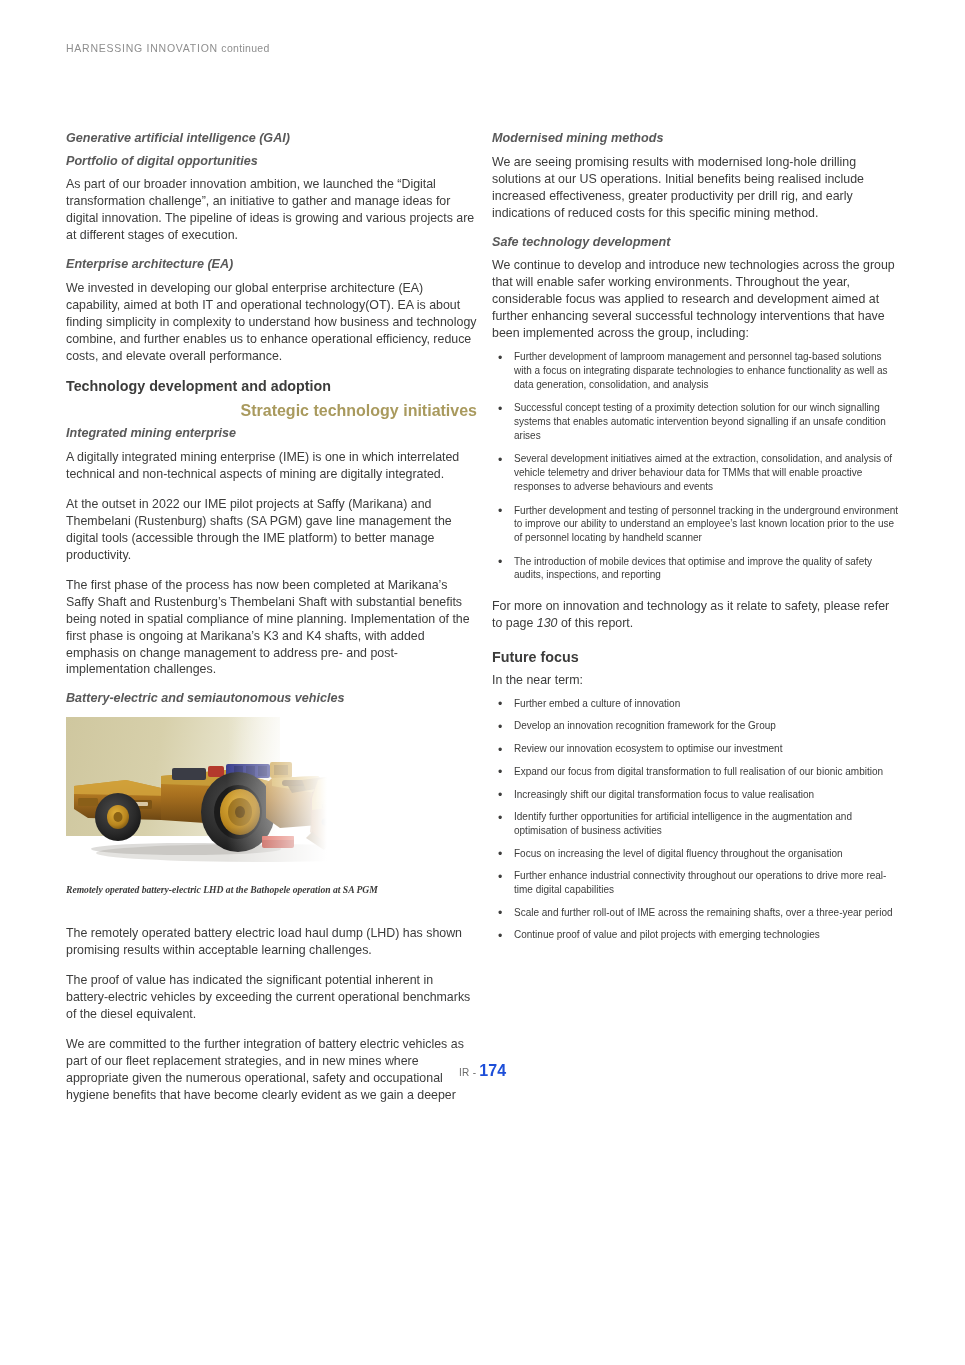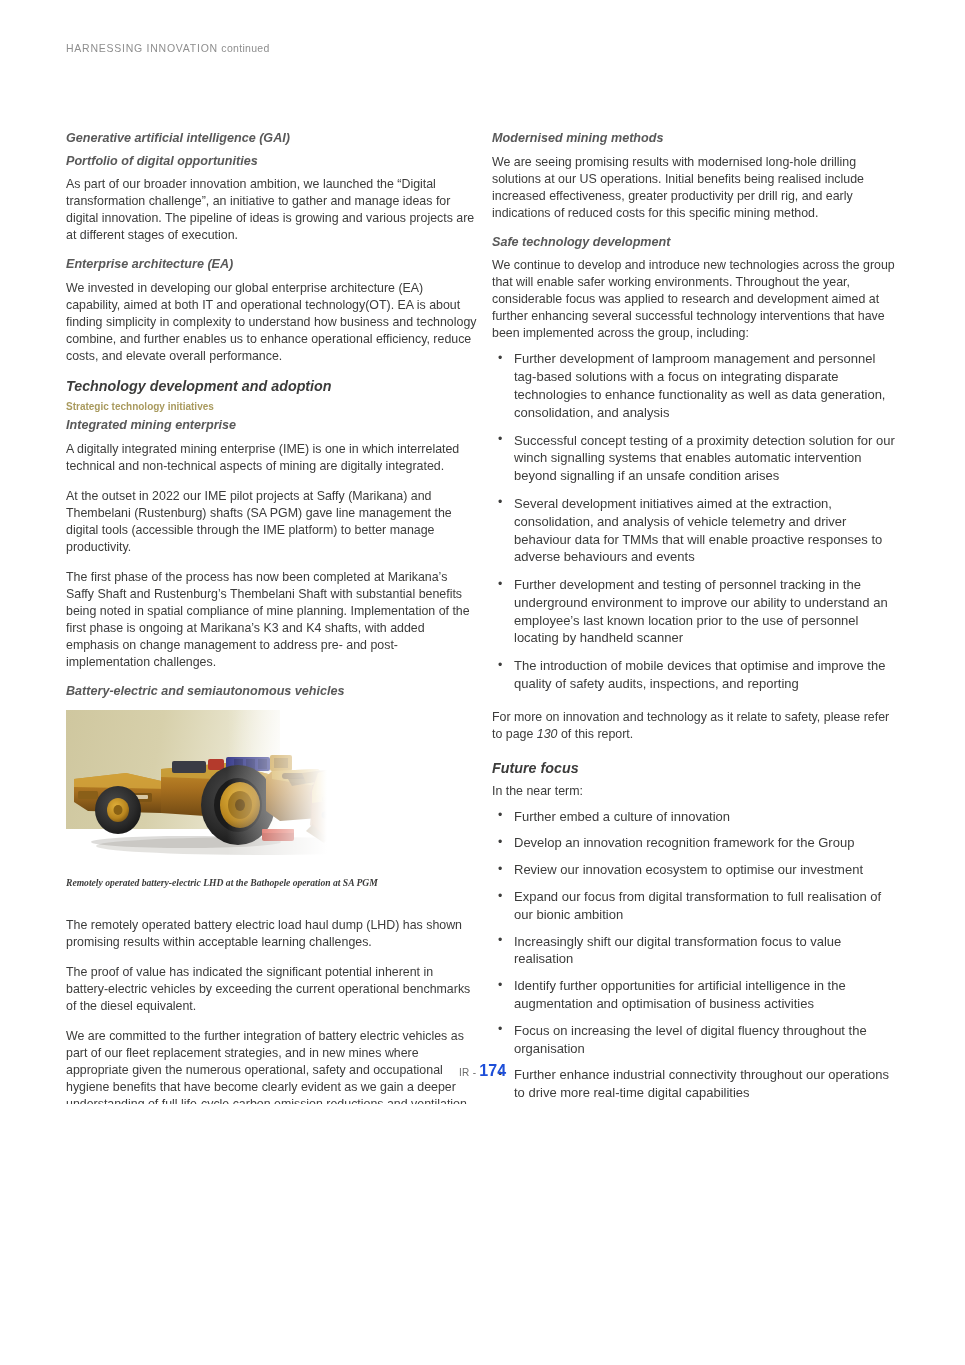--- a/index.html
+++ b/index.html
@@ -52,28 +52,28 @@
     color: #595959;
     margin: 0 0 7px 0;
     line-height: 1.25;
   }
   .sec-head {
     font-size: 14.3px;
     font-weight: bold;
     color: #3c3c3b;
     margin: 0 0 5px 0;
     line-height: 1.25;
-    font-style: italic;
   }
   .gold-head {
-    font-size: 10px;
+    font-size: 16px;
     font-weight: bold;
     color: #a99a5e;
     margin: 0 0 5px 0;
     line-height: 1.25;
+    text-align: right;
   }
   p.body {
     font-size: 12.4px;
     line-height: 1.37;
     margin: 0 0 13px 0;
     color: #3c3c3b;
   }
   p.body.last { margin-bottom: 0; }
   p.lead-in {
     font-size: 12.4px;
@@ -84,21 +84,21 @@
   em.ital { font-style: italic; }
 
   
   ul.bullets {
     list-style: none;
     margin: 0 0 13px 0;
     padding: 0;
   }
   ul.bullets li {
     position: relative;
-    font-size: 13px;
+    font-size: 10px;
     line-height: 1.37;
     padding-left: 22px;
     margin-bottom: 9px;
     color: #3c3c3b;
   }
   ul.bullets li:last-child { margin-bottom: 0; }
   ul.bullets li::before {
     content: "\2022";
     position: absolute;
     left: 6px;

